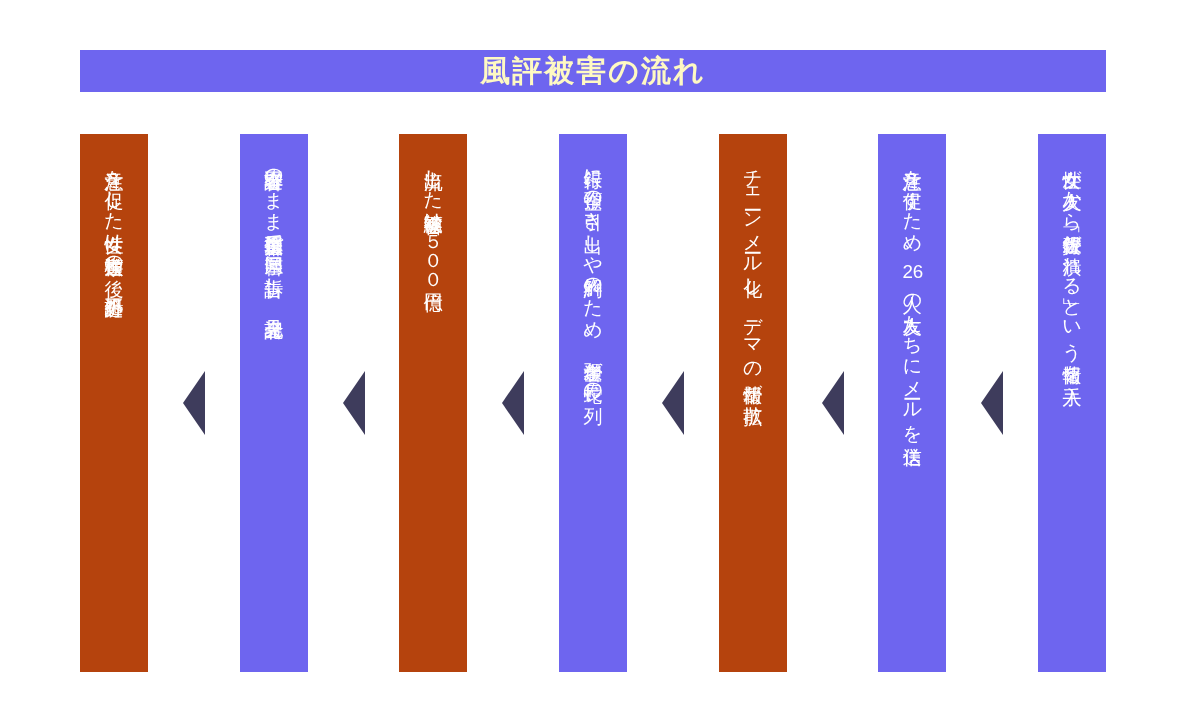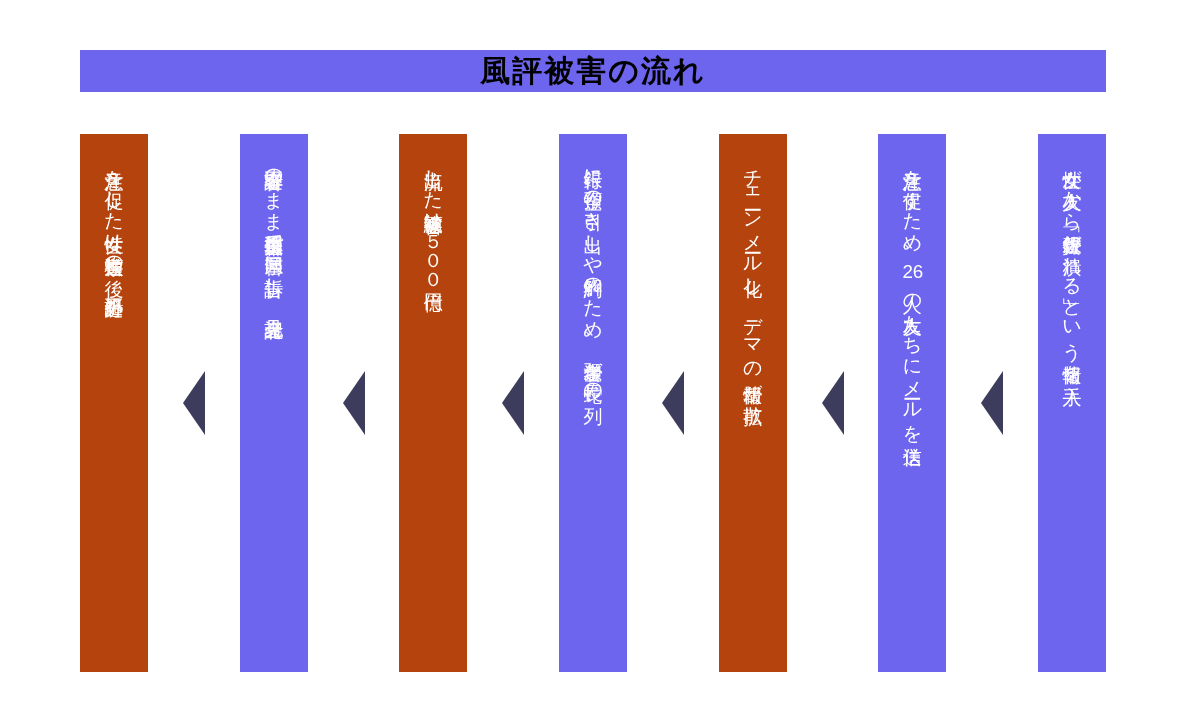--- a/index.html
+++ b/index.html
@@ -65,21 +65,21 @@
     height: 0;
     border-top: 32px solid transparent;
     border-bottom: 32px solid transparent;
     border-right: 22px solid #3e3c5c;
   }
 </style>
 </head>
 <body>
 
 <div class="canvas">
-  <div class="title-bar" style="background: rgb(110, 101, 239); color: #000000;">風評被害の流れ</div>
+  <div class="title-bar" style="background: rgb(110, 101, 239); color: #fef9c3;">風評被害の流れ</div>
   <div class="flow-row">
       <div class="flow-bar" style="background: rgb(181, 67, 13); color: rgb(255, 255, 255);"><span>注意を促した女性は書類送検の後、不起訴処分</span></div>
       <div class="arrow-zone">
         <div class="arrow-left" style="border-right-color: rgb(62, 60, 92);"></div>
       </div>
       <div class="flow-bar" style="background: rgb(110, 101, 239); color: rgb(255, 255, 255);"><span>容疑者不詳のまま信用棄損容疑で同県警に告訴し、記者会見</span></div>
       <div class="arrow-zone">
         <div class="arrow-left" style="border-right-color: rgb(62, 60, 92);"></div>
       </div>
       <div class="flow-bar" style="background: rgb(181, 67, 13); color: rgb(255, 255, 255);"><span>流出した被害総額は５００億円</span></div>

